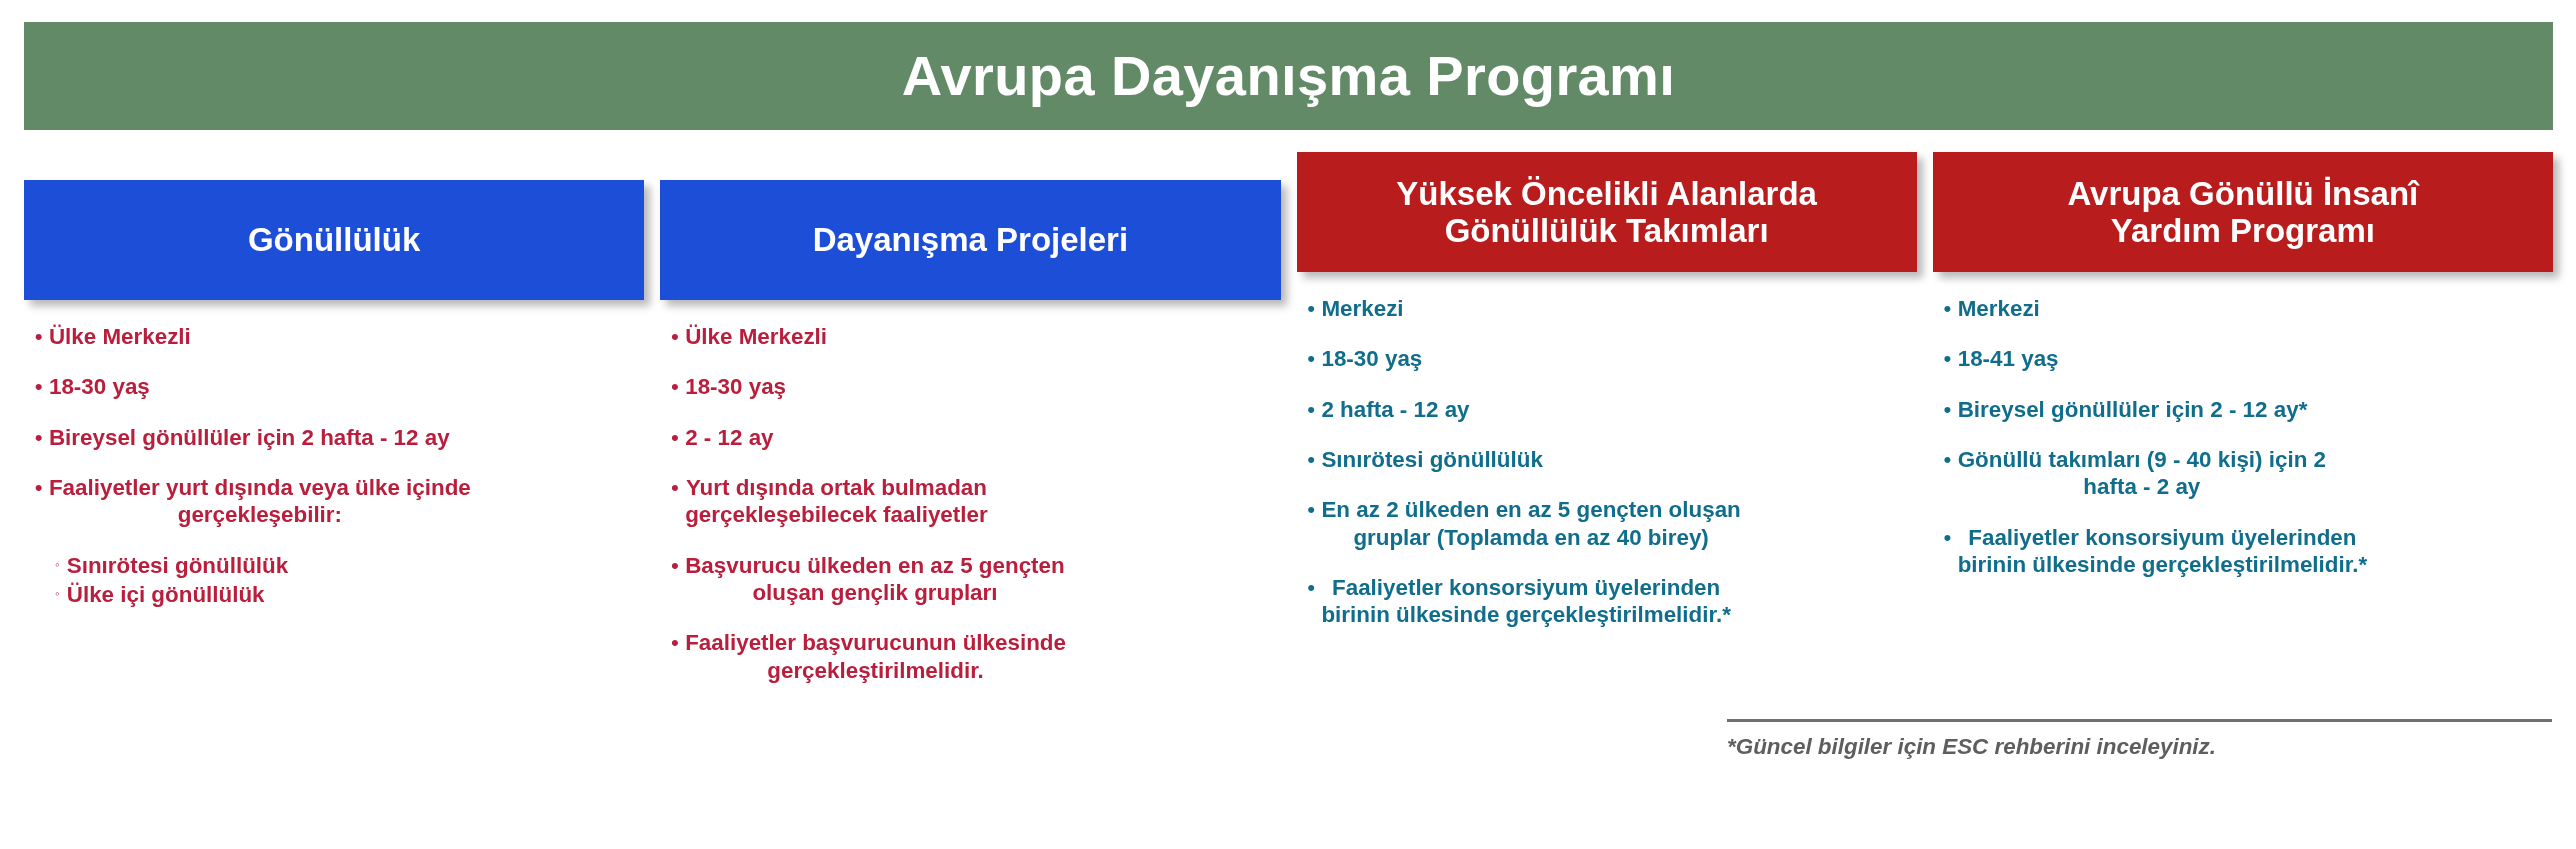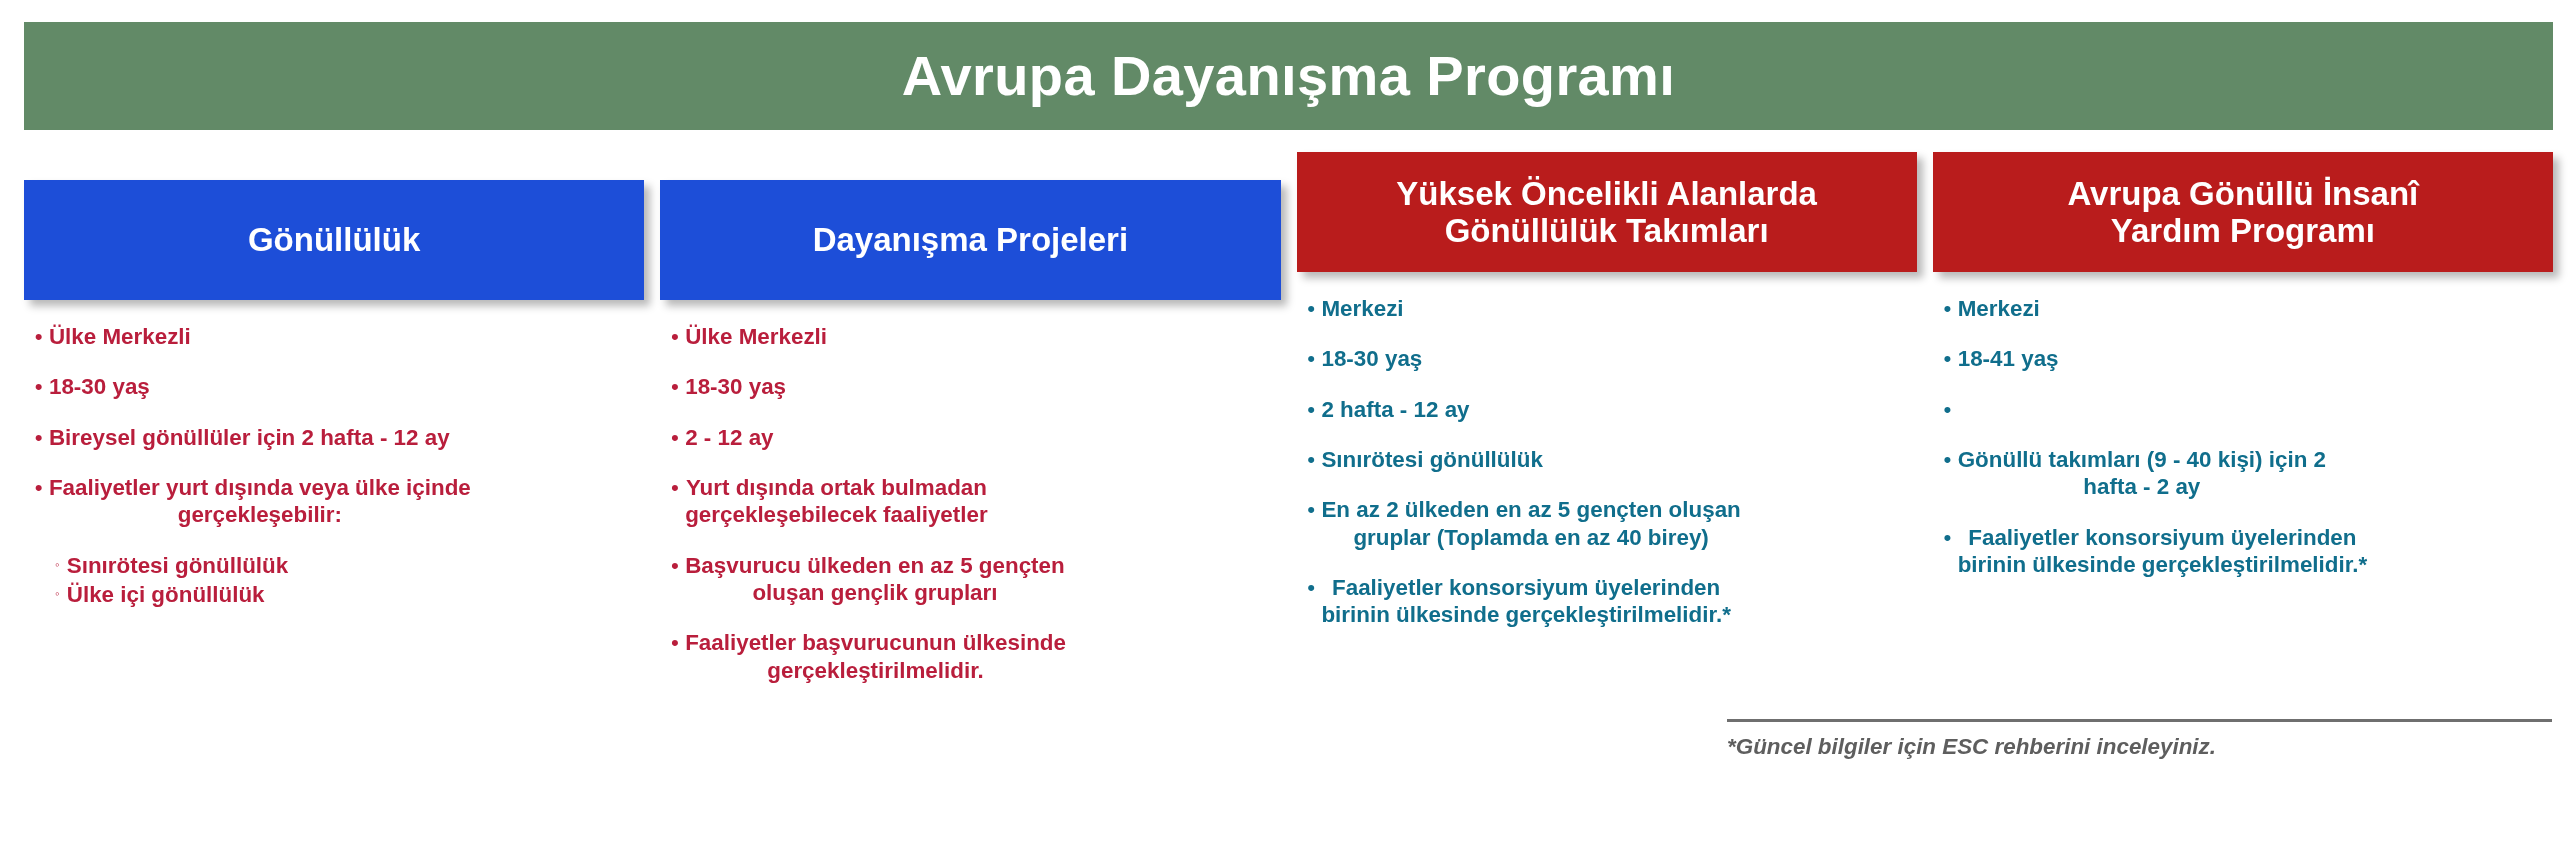--- a/index.html
+++ b/index.html
@@ -301,20 +301,21 @@
           </div>
           <div>
             <div class="bullet">
               <span class="bullet-marker t-teal">•</span>
               <span class="bullet-text t-teal">18-41 yaş</span>
             </div>
           </div>
           <div>
             <div class="bullet">
               <span class="bullet-marker t-teal">•</span>
+              <span class="bullet-text t-teal">Bireysel gönüllüler için 2 - 12 ay*</span>
             </div>
           </div>
           <div>
             <div class="bullet">
               <span class="bullet-marker t-teal">•</span>
               <span class="bullet-text t-teal">Gönüllü takımları (9 - 40 kişi) için 2
 hafta - 2 ay</span>
             </div>
           </div>
           <div>

